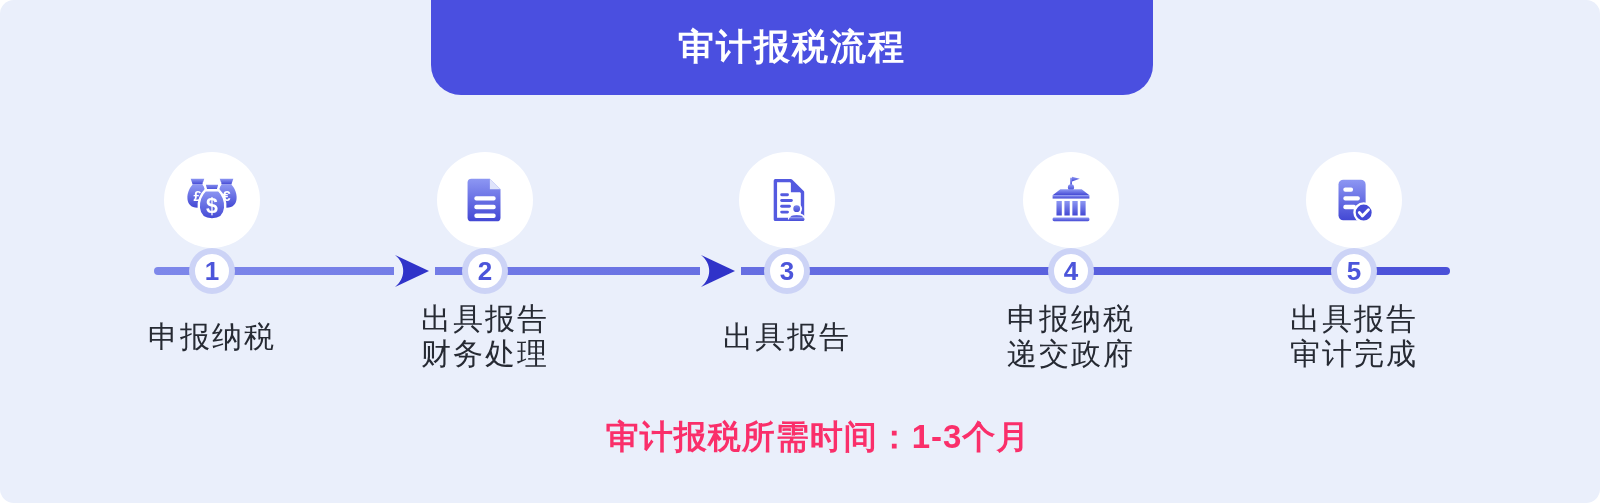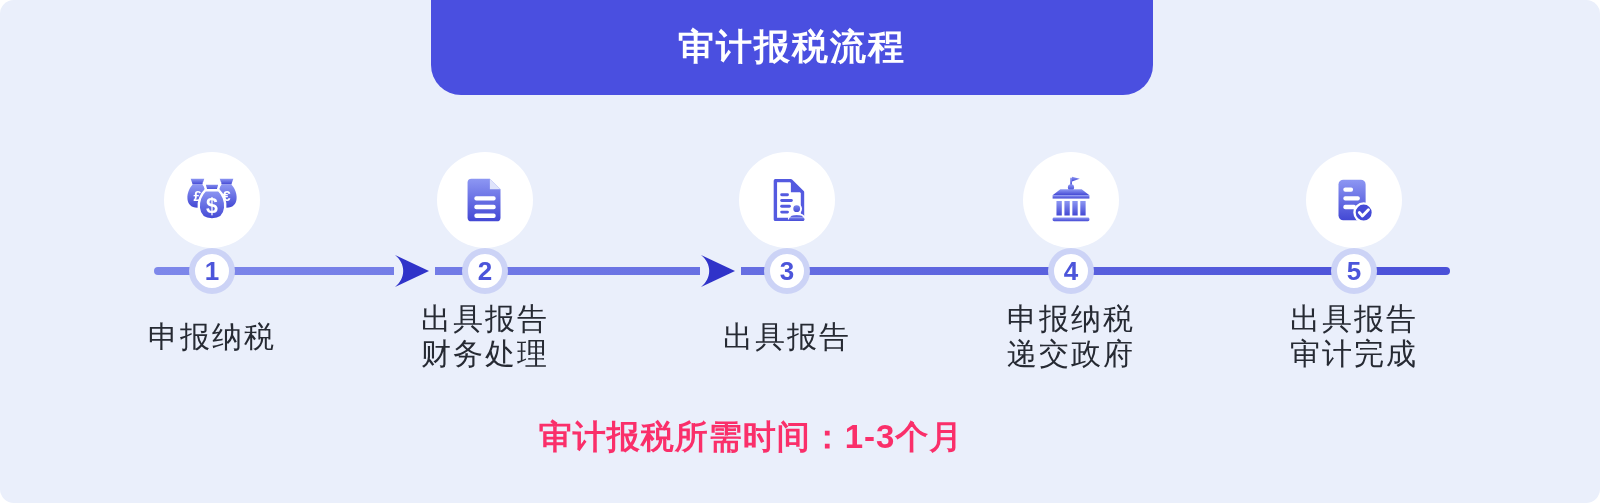--- a/index.html
+++ b/index.html
@@ -24,21 +24,21 @@
   .s1{left:102px;} .s2{left:375px;} .s3{left:677px;} .s4{left:961px;} .s5{left:1244px;}
   .icon-circle{width:96px;height:96px;border-radius:50%;background:#ffffff;
           display:flex;align-items:center;justify-content:center;}
   .num-circle{width:34px;height:34px;border-radius:50%;background:#ffffff;
           border:6px solid var(--ring,#ccd3f6);display:flex;align-items:center;justify-content:center;
           font-size:26px;font-weight:600;color:var(--number,#4c55da);box-sizing:content-box;}
   .step-label{margin-top:6px;min-height:72px;display:flex;flex-direction:column;
           align-items:center;justify-content:center;color:var(--label,#262a33);
           font-size:30px;line-height:35px;letter-spacing:2px;font-weight:500;text-align:center;}
   
-  .footer-text{position:absolute;left:751px;top:415px;transform:translateX(-50%);
+  .footer-text{position:absolute;left:818px;top:415px;transform:translateX(-50%);
           white-space:nowrap;color:var(--footer,#fa2f6a);font-size:33px;font-weight:bold;
           letter-spacing:1px;}
 </style>
 </head>
 <body>
 
 <div class="card">
 
   <div class="banner">
     <h1>审计报税流程</h1>

